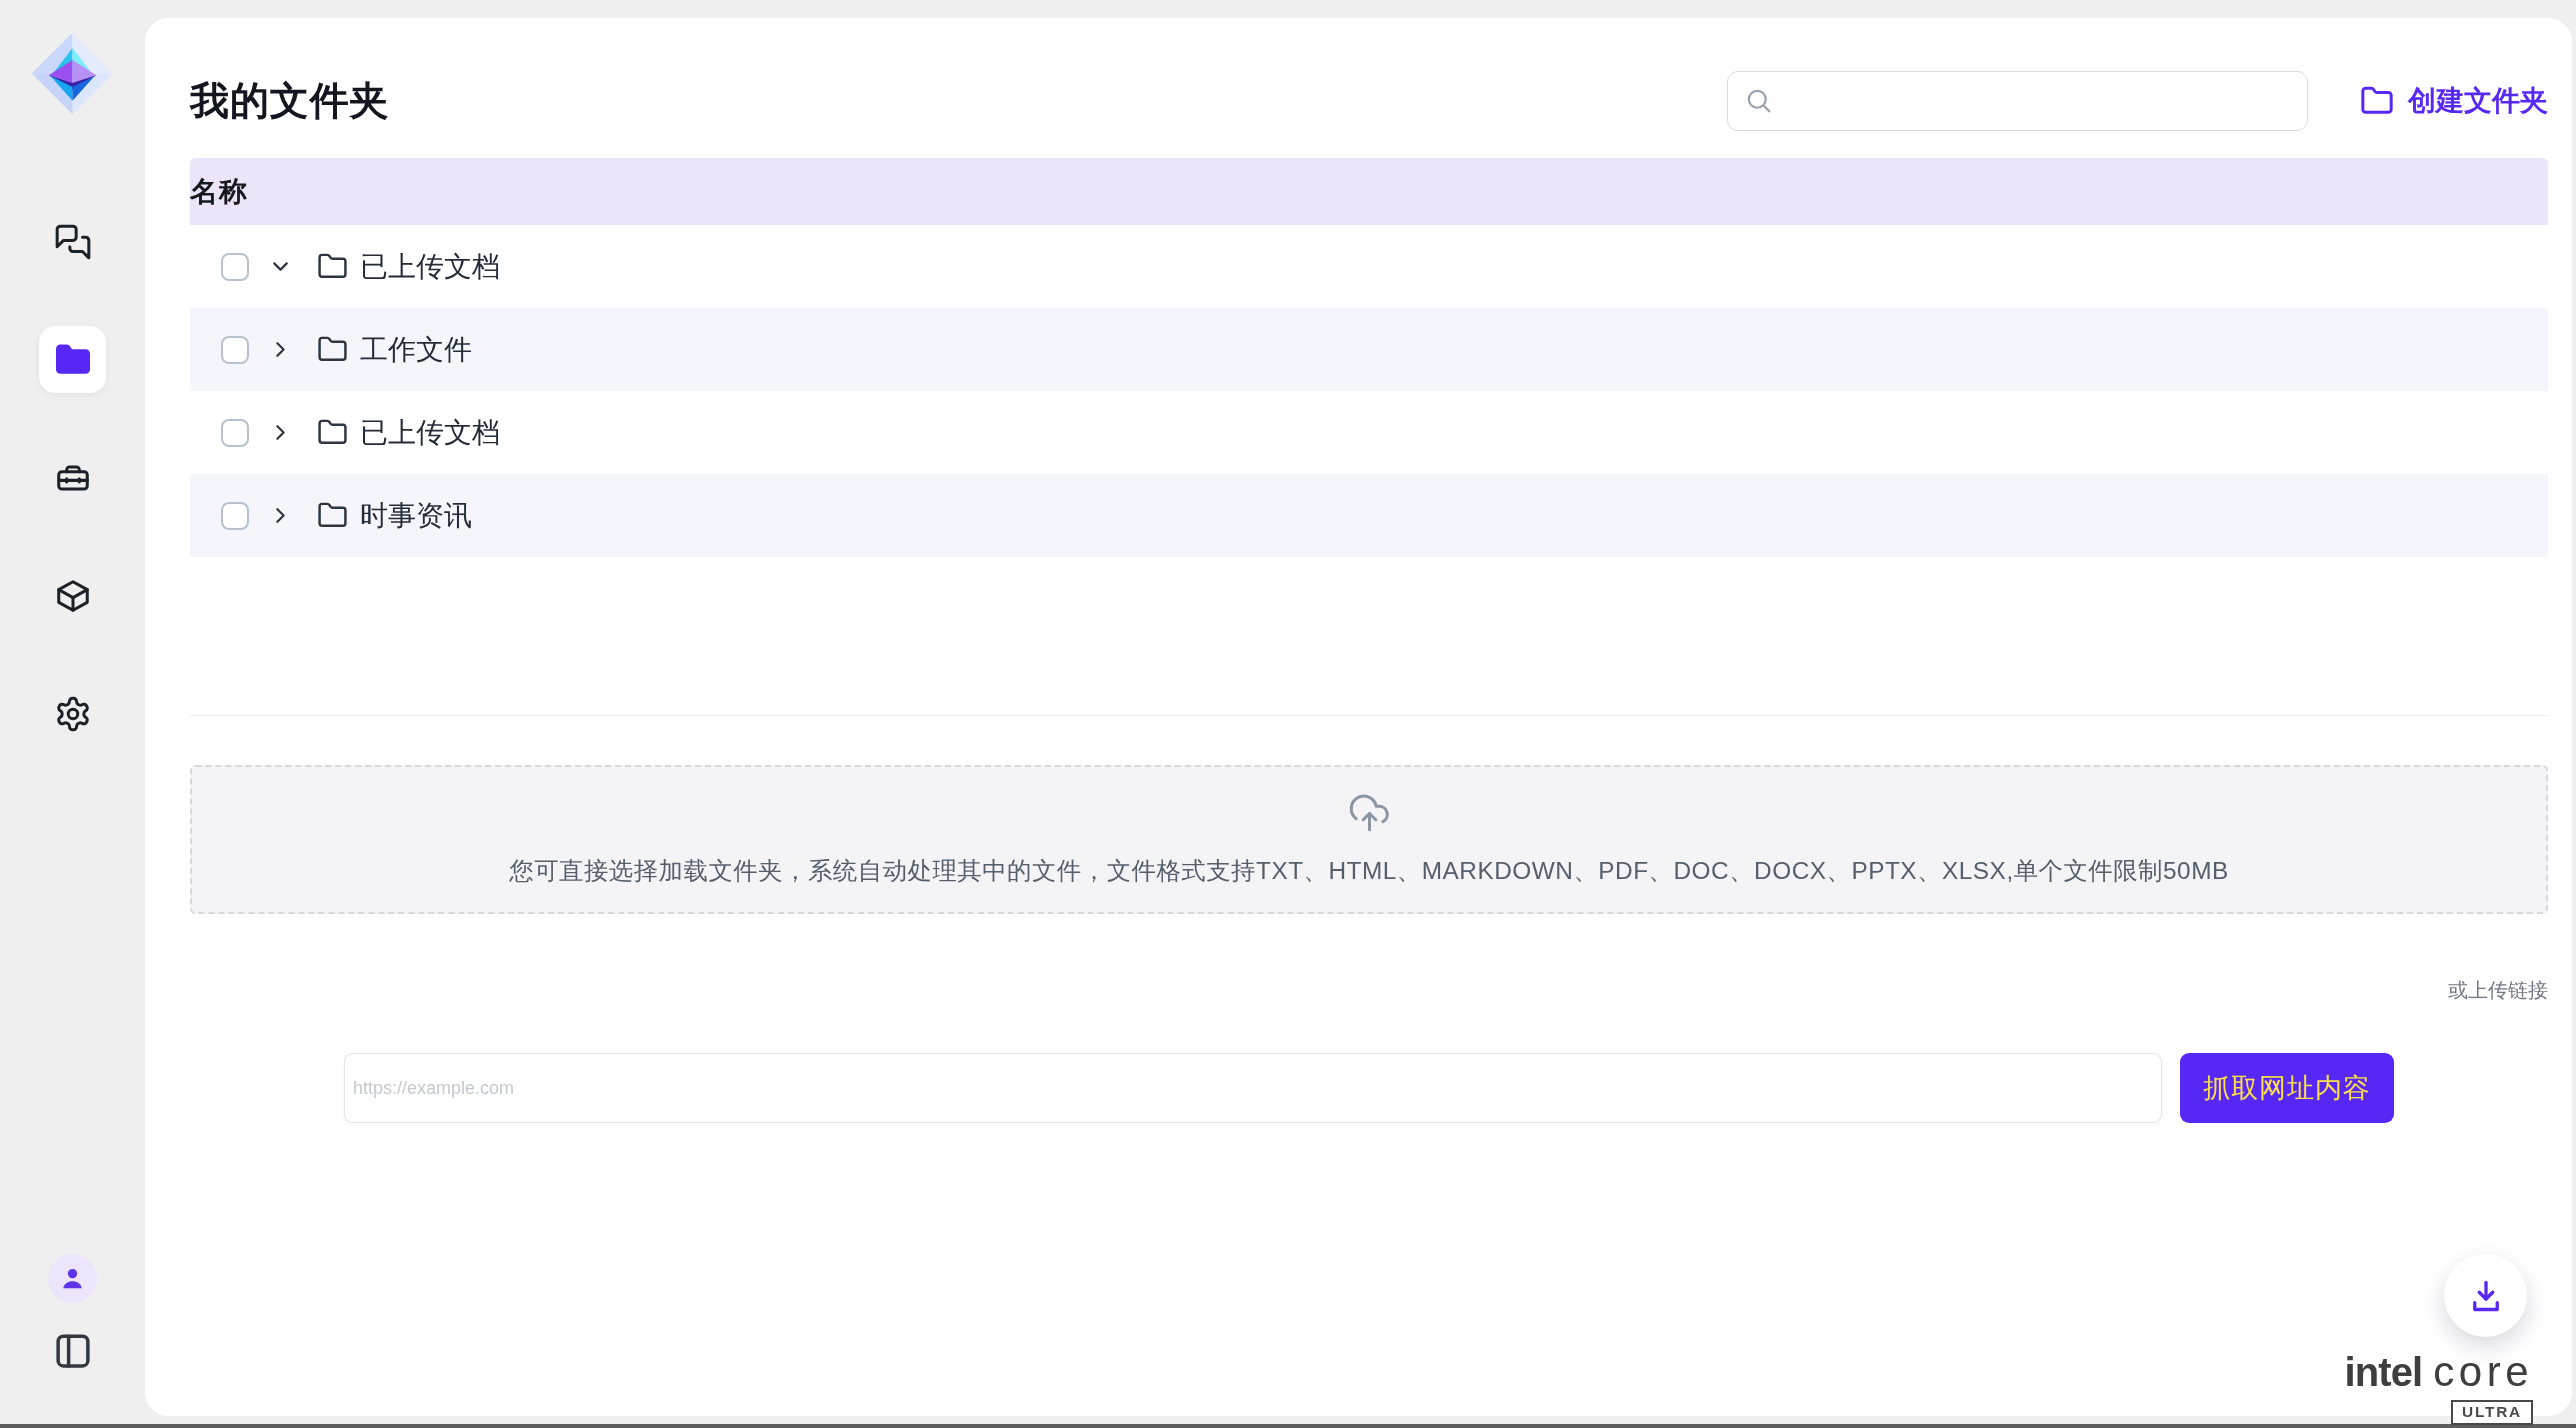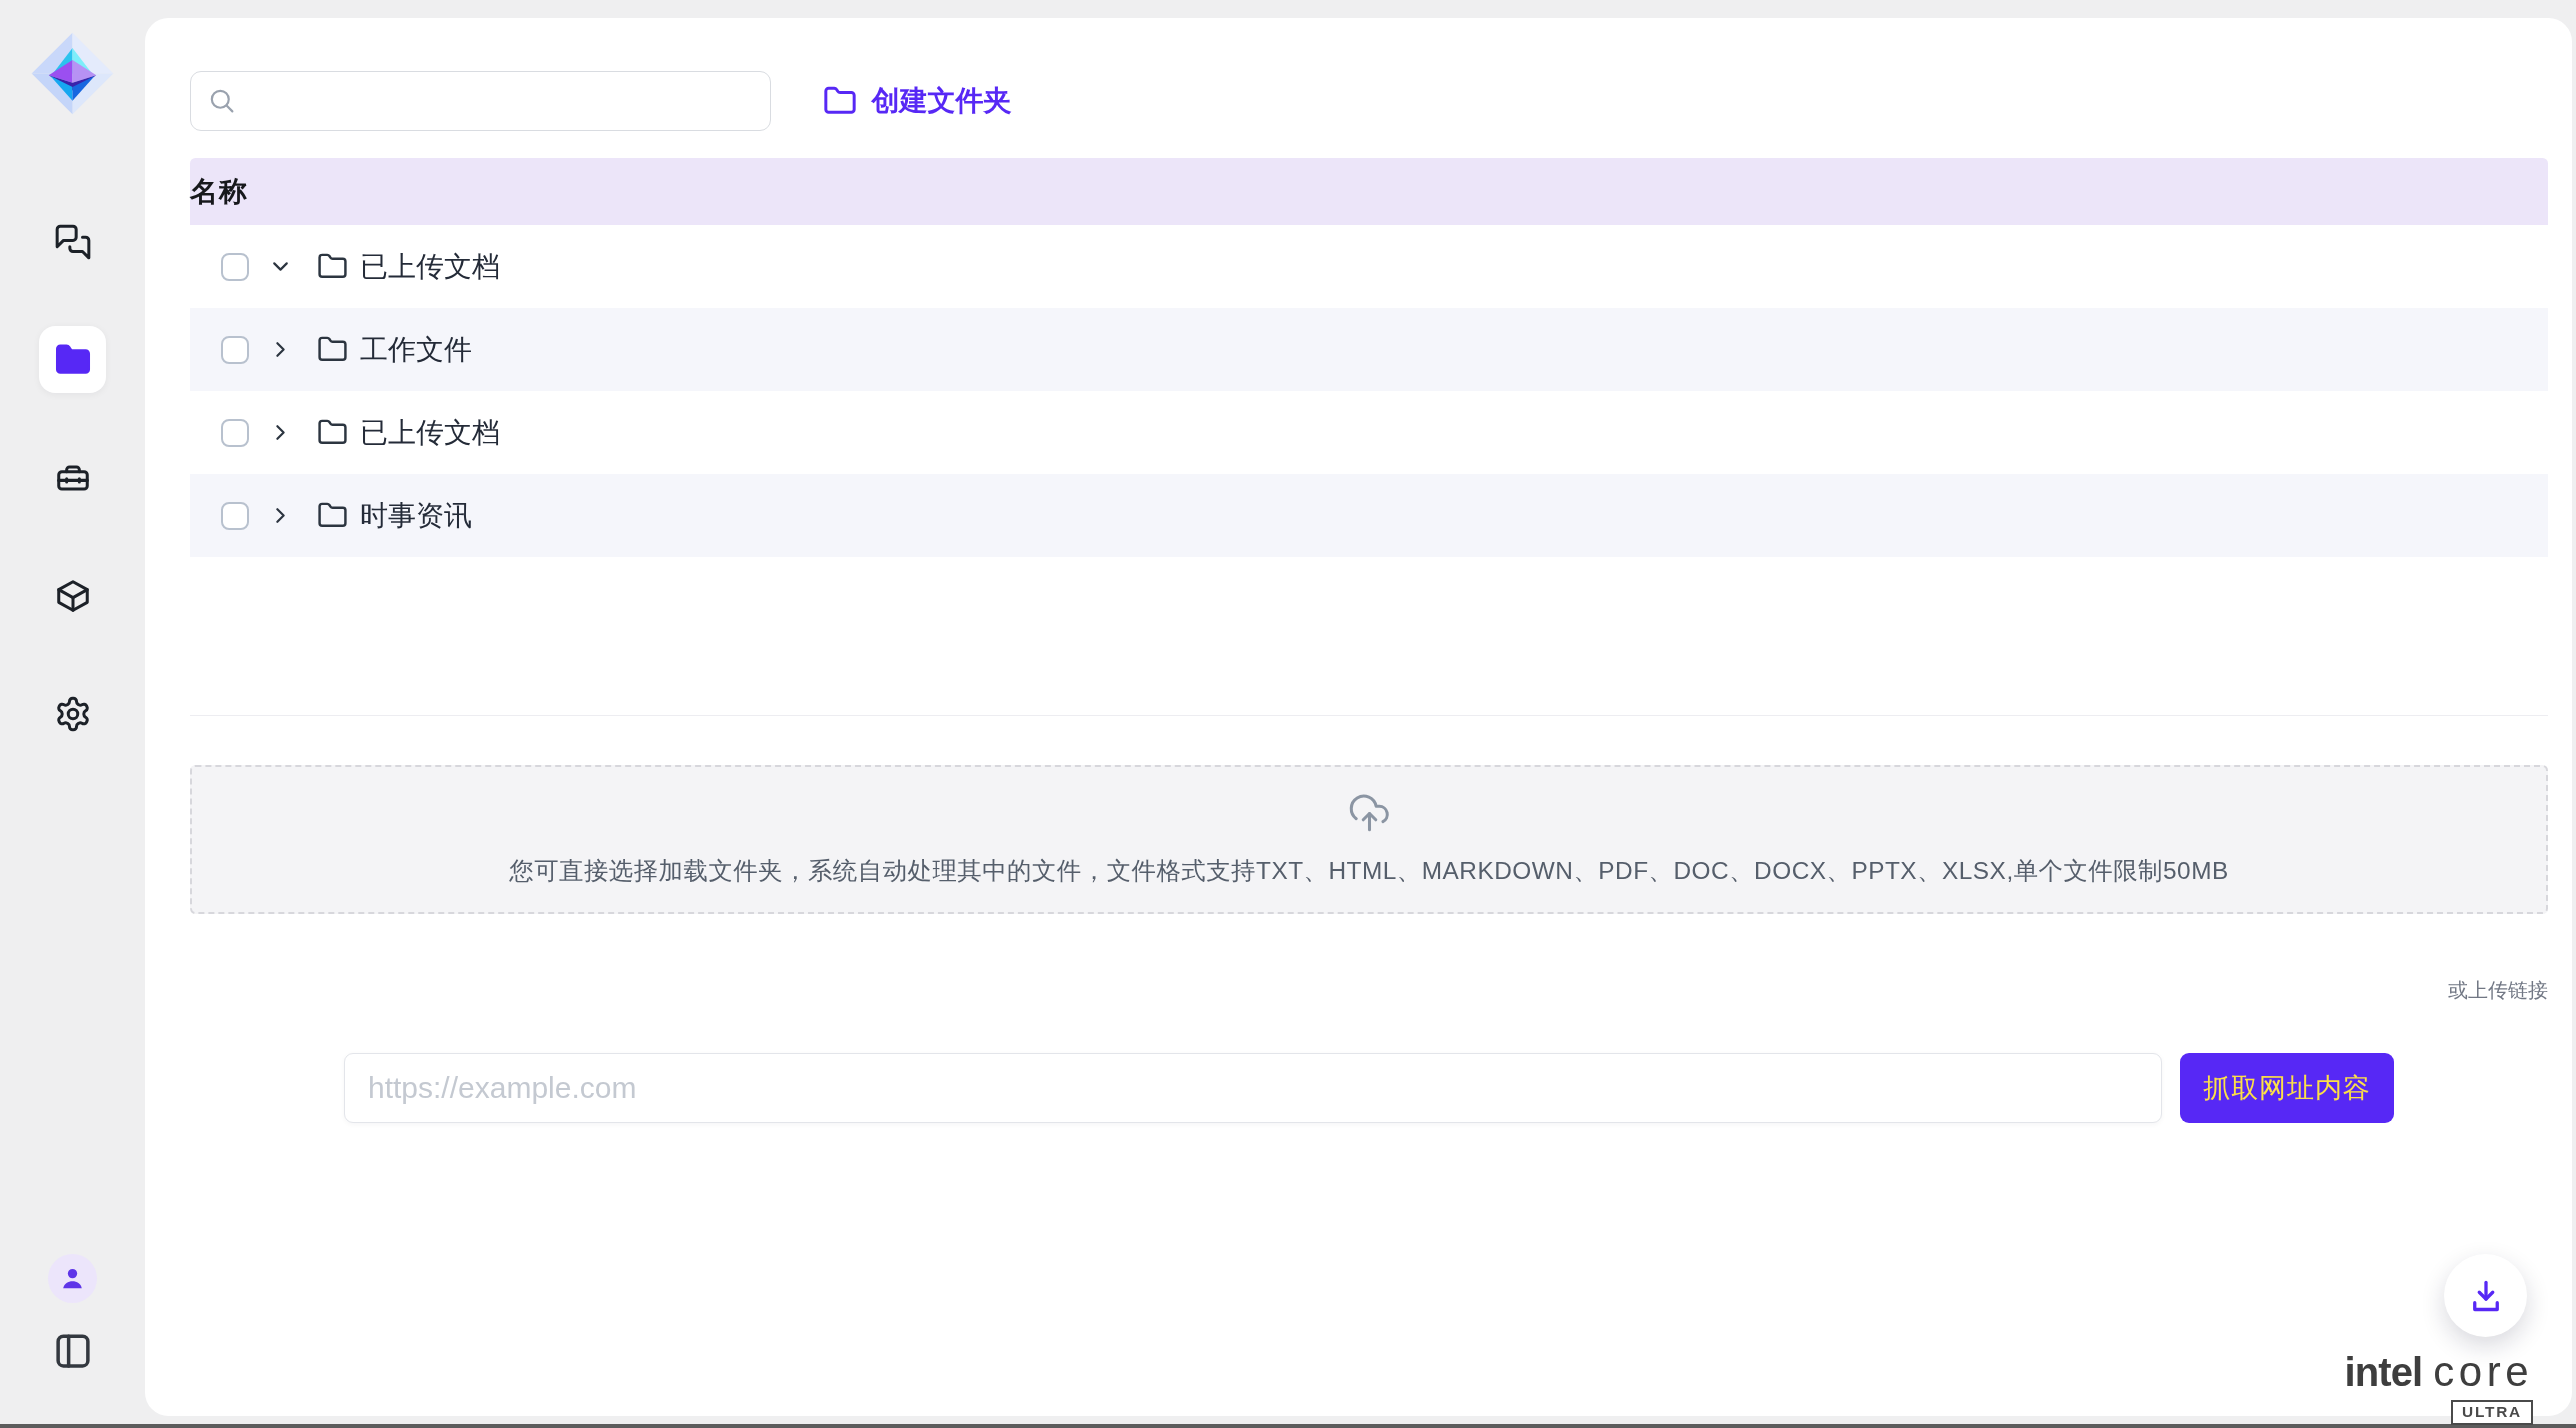--- a/index.html
+++ b/index.html
@@ -85,21 +85,21 @@
     gap:20px; cursor:pointer;
   }
   .upload-hint { font-size:24.4px; color:#555e6b; letter-spacing:0.5px; }
 
   .divider-label { margin-top:63px; text-align:right; font-size:20px; color:#717784; }
 
   
   .link-row { margin-top:49px; display:flex; justify-content:center; align-items:center; gap:18px; }
   .url-input {
     width:1818px; height:70px; border:1.8px solid #e3e5ea; border-radius:9px;
-    font-size:30px; padding:0 23px; outline:none; color:#242b38; font-family:inherit;
+    font-size:18px; padding:0 8px; outline:none; color:#242b38; font-family:inherit;
     box-shadow:0 1.8px 5.4px rgba(30,30,60,0.04);
   }
   .url-input::placeholder { color:#c4c9d1; }
   .fetch-btn {
     width:214px; height:70px; background:#5728f5; border:none; border-radius:9px;
     color:#fde047; font-size:27px; font-family:inherit; cursor:pointer; letter-spacing:0.9px;
   }
 
   
   .download-fab {
@@ -191,20 +191,21 @@
       <svg width="42" height="42" viewBox="0 0 24 24" fill="none" stroke="#33383f" stroke-width="2" stroke-linecap="round" stroke-linejoin="round">
         <rect x="3.5" y="3.5" width="17" height="17" rx="3"></rect>
         <path d="M9.5 3.5v17"></path>
       </svg>
     </div>
   </aside>
 
   <main class="card">
 
     <div class="card-header">
+      <h1 class="page-title">我的文件夹</h1>
 
       <div class="search-box">
         <svg width="29" height="29" viewBox="0 0 24 24" fill="none" stroke="#9aa2ae" stroke-width="1.8" stroke-linecap="round">
           <circle cx="11" cy="11" r="7"></circle>
           <path d="M16.2 16.2 21 21"></path>
         </svg>
         <input type="text" placeholder="" style="">
       </div>
 
       <button class="create-folder-btn">

